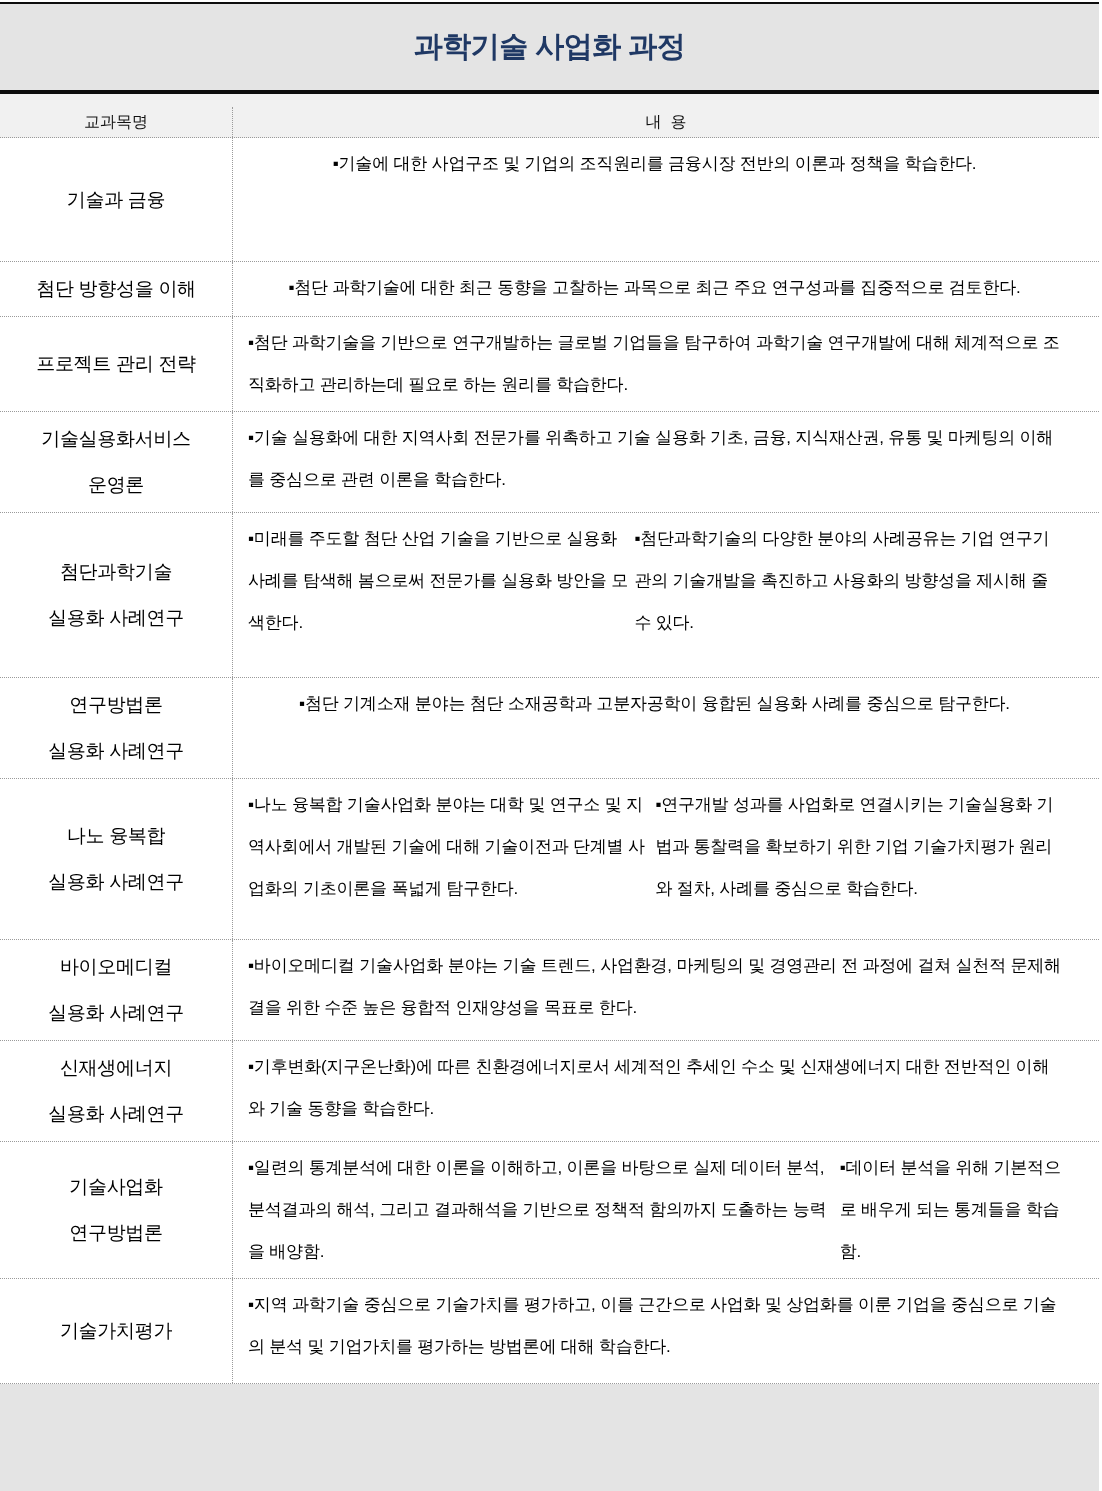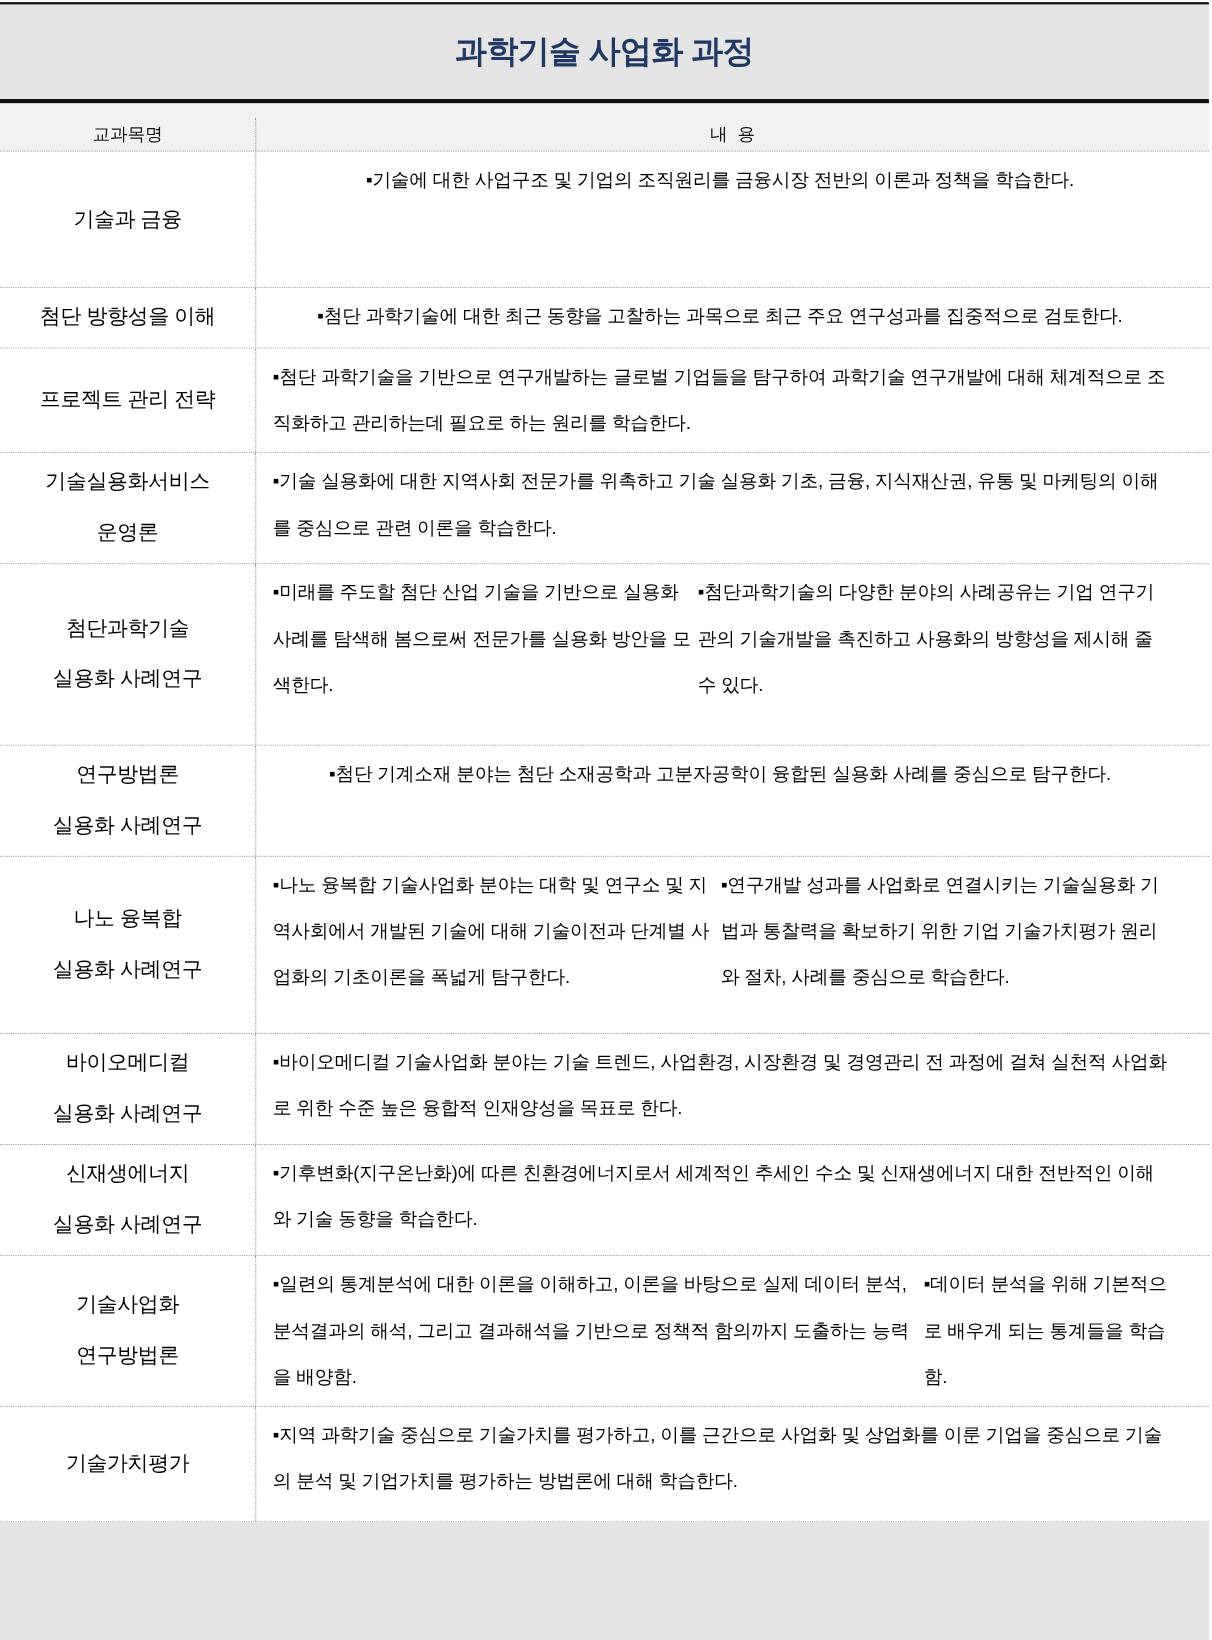--- a/index.html
+++ b/index.html
@@ -161,21 +161,21 @@
           <p class="content-item">▪연구개발 성과를 사업화로 연결시키는 기술실용화 기법과 통찰력을 확보하기 위한 기업 기술가치평가 원리와 절차, 사례를 중심으로 학습한다.</p>
         </div>
   </div>
 
   <div class="row">
     <div class="cell course">
           <span class="course-line">바이오메디컬</span>
           <span class="course-line">실용화 사례연구</span>
         </div>
     <div class="cell content">
-          <p class="content-item">▪바이오메디컬 기술사업화 분야는 기술 트렌드, 사업환경, 시장환경 및 경영관리 전 과정에 걸쳐 실천적 사업화로 위한 수준 높은 융합적 인재양성을 목표로 한다.</p>
+          <p class="content-item">▪바이오메디컬 기술사업화 분야는 기술 트렌드, 사업환경, 마케팅의 및 경영관리 전 과정에 걸쳐 실천적 문제해결을 위한 수준 높은 융합적 인재양성을 목표로 한다.</p>
         </div>
   </div>
 
   <div class="row">
     <div class="cell course">
           <span class="course-line">신재생에너지</span>
           <span class="course-line">실용화 사례연구</span>
         </div>
     <div class="cell content">
           <p class="content-item">▪기후변화(지구온난화)에 따른 친환경에너지로서 세계적인 추세인 수소 및 신재생에너지 대한 전반적인 이해와 기술 동향을 학습한다.</p>

